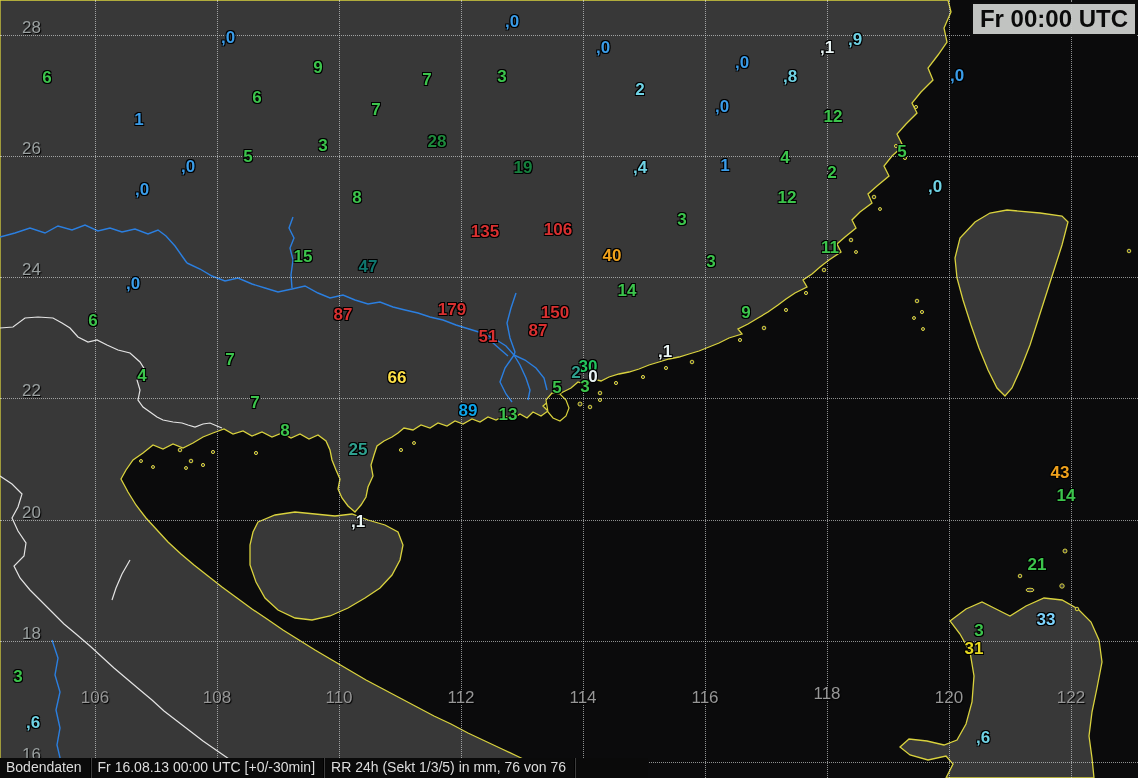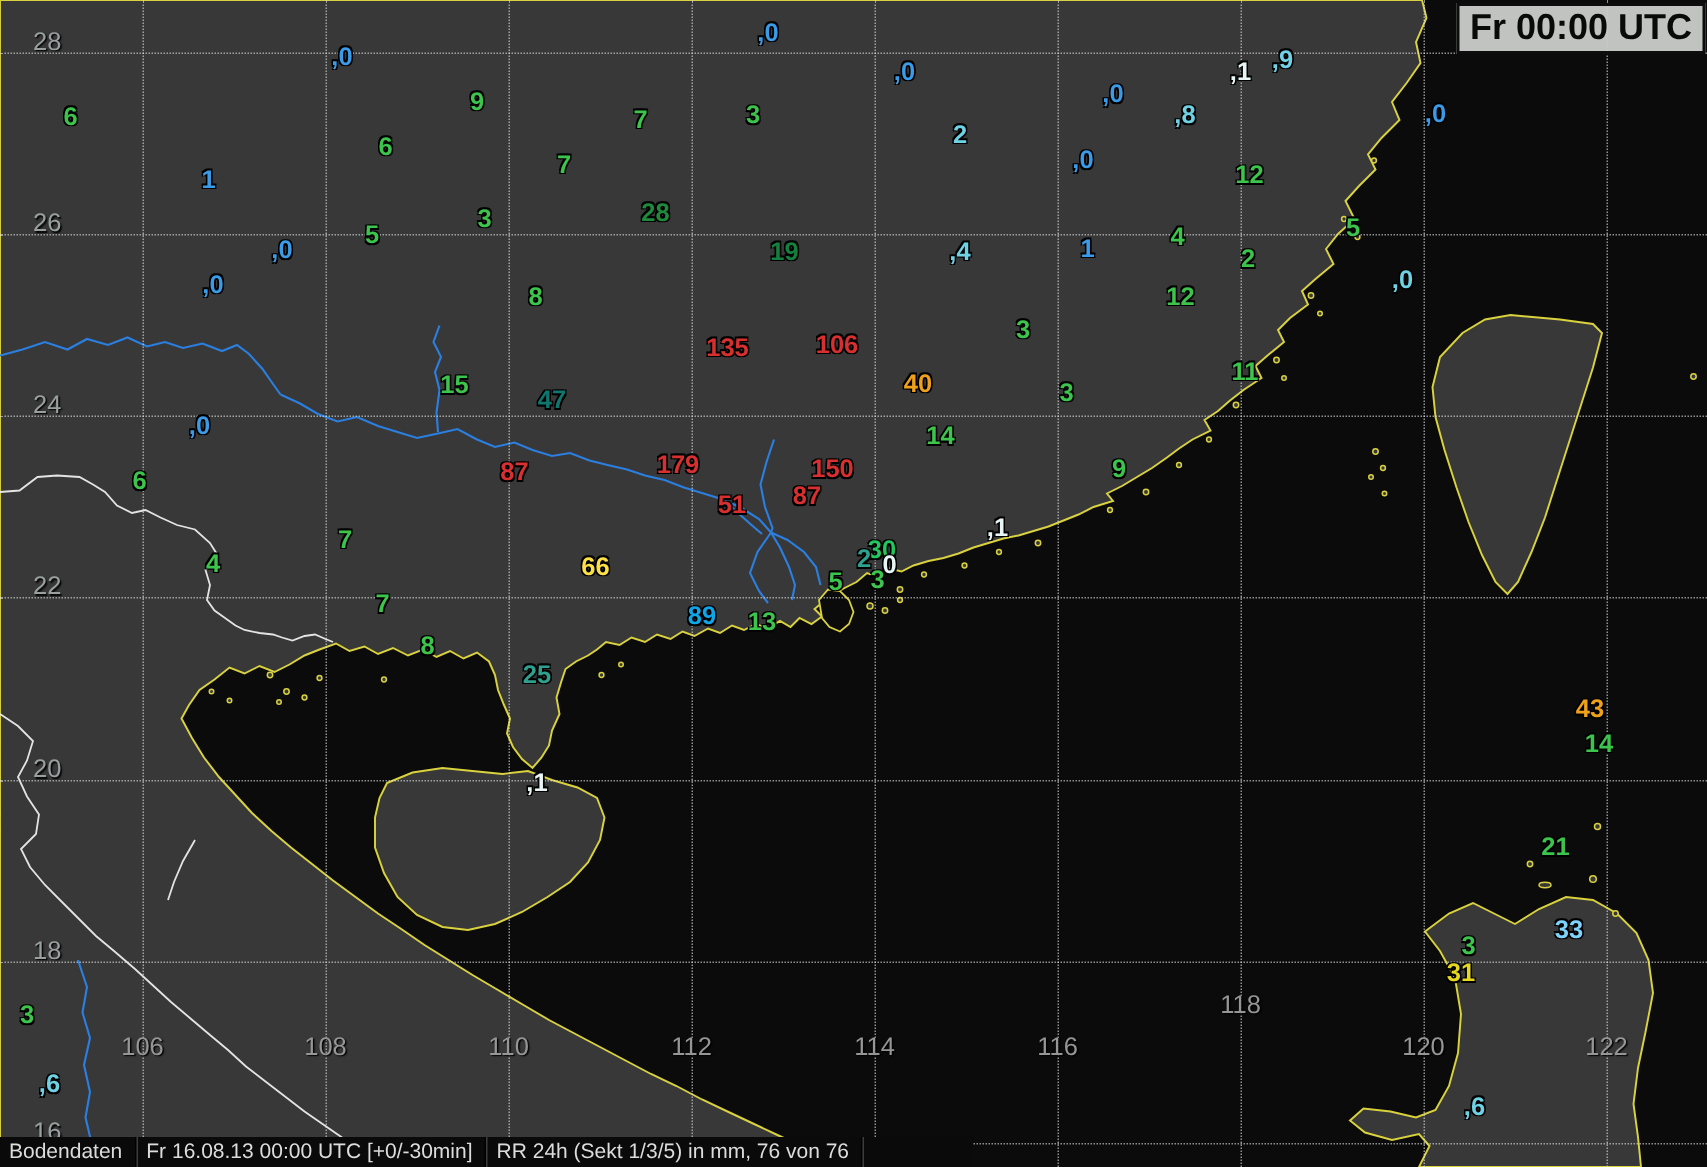--- a/index.html
+++ b/index.html
@@ -121,21 +121,21 @@
       <div class="lon-label" style="left: 217px; top: 688px;">108</div>
       <div class="vgrid" style="left: 339px;"></div>
       <div class="lon-label" style="left: 339px; top: 688px;">110</div>
       <div class="vgrid" style="left: 461px;"></div>
       <div class="lon-label" style="left: 461px; top: 688px; text-align: right;">112</div>
       <div class="vgrid" style="left: 583px;"></div>
       <div class="lon-label" style="left: 583px; top: 688px;">114</div>
       <div class="vgrid" style="left: 705px;"></div>
       <div class="lon-label" style="left: 705px; top: 688px;">116</div>
       <div class="vgrid" style="left: 827px;"></div>
-      <div class="lon-label" style="left: 827px; top: 660px;">118</div>
+      <div class="lon-label" style="left: 827px; top: 684px;">118</div>
       <div class="vgrid" style="left: 949px;"></div>
       <div class="lon-label" style="left: 949px; top: 688px;">120</div>
       <div class="vgrid" style="left: 1071px;"></div>
       <div class="lon-label" style="left: 1071px; top: 688px;">122</div>
     </div>
 
   <div class="layer" id="value-layer">
       <span class="stn" style="left: 228px; top: 38px; color: rgb(58, 156, 232);">,0</span>
       <span class="stn" style="left: 512px; top: 22px; color: rgb(58, 156, 232);">,0</span>
       <span class="stn" style="left: 603px; top: 48px; color: rgb(58, 156, 232);">,0</span>

